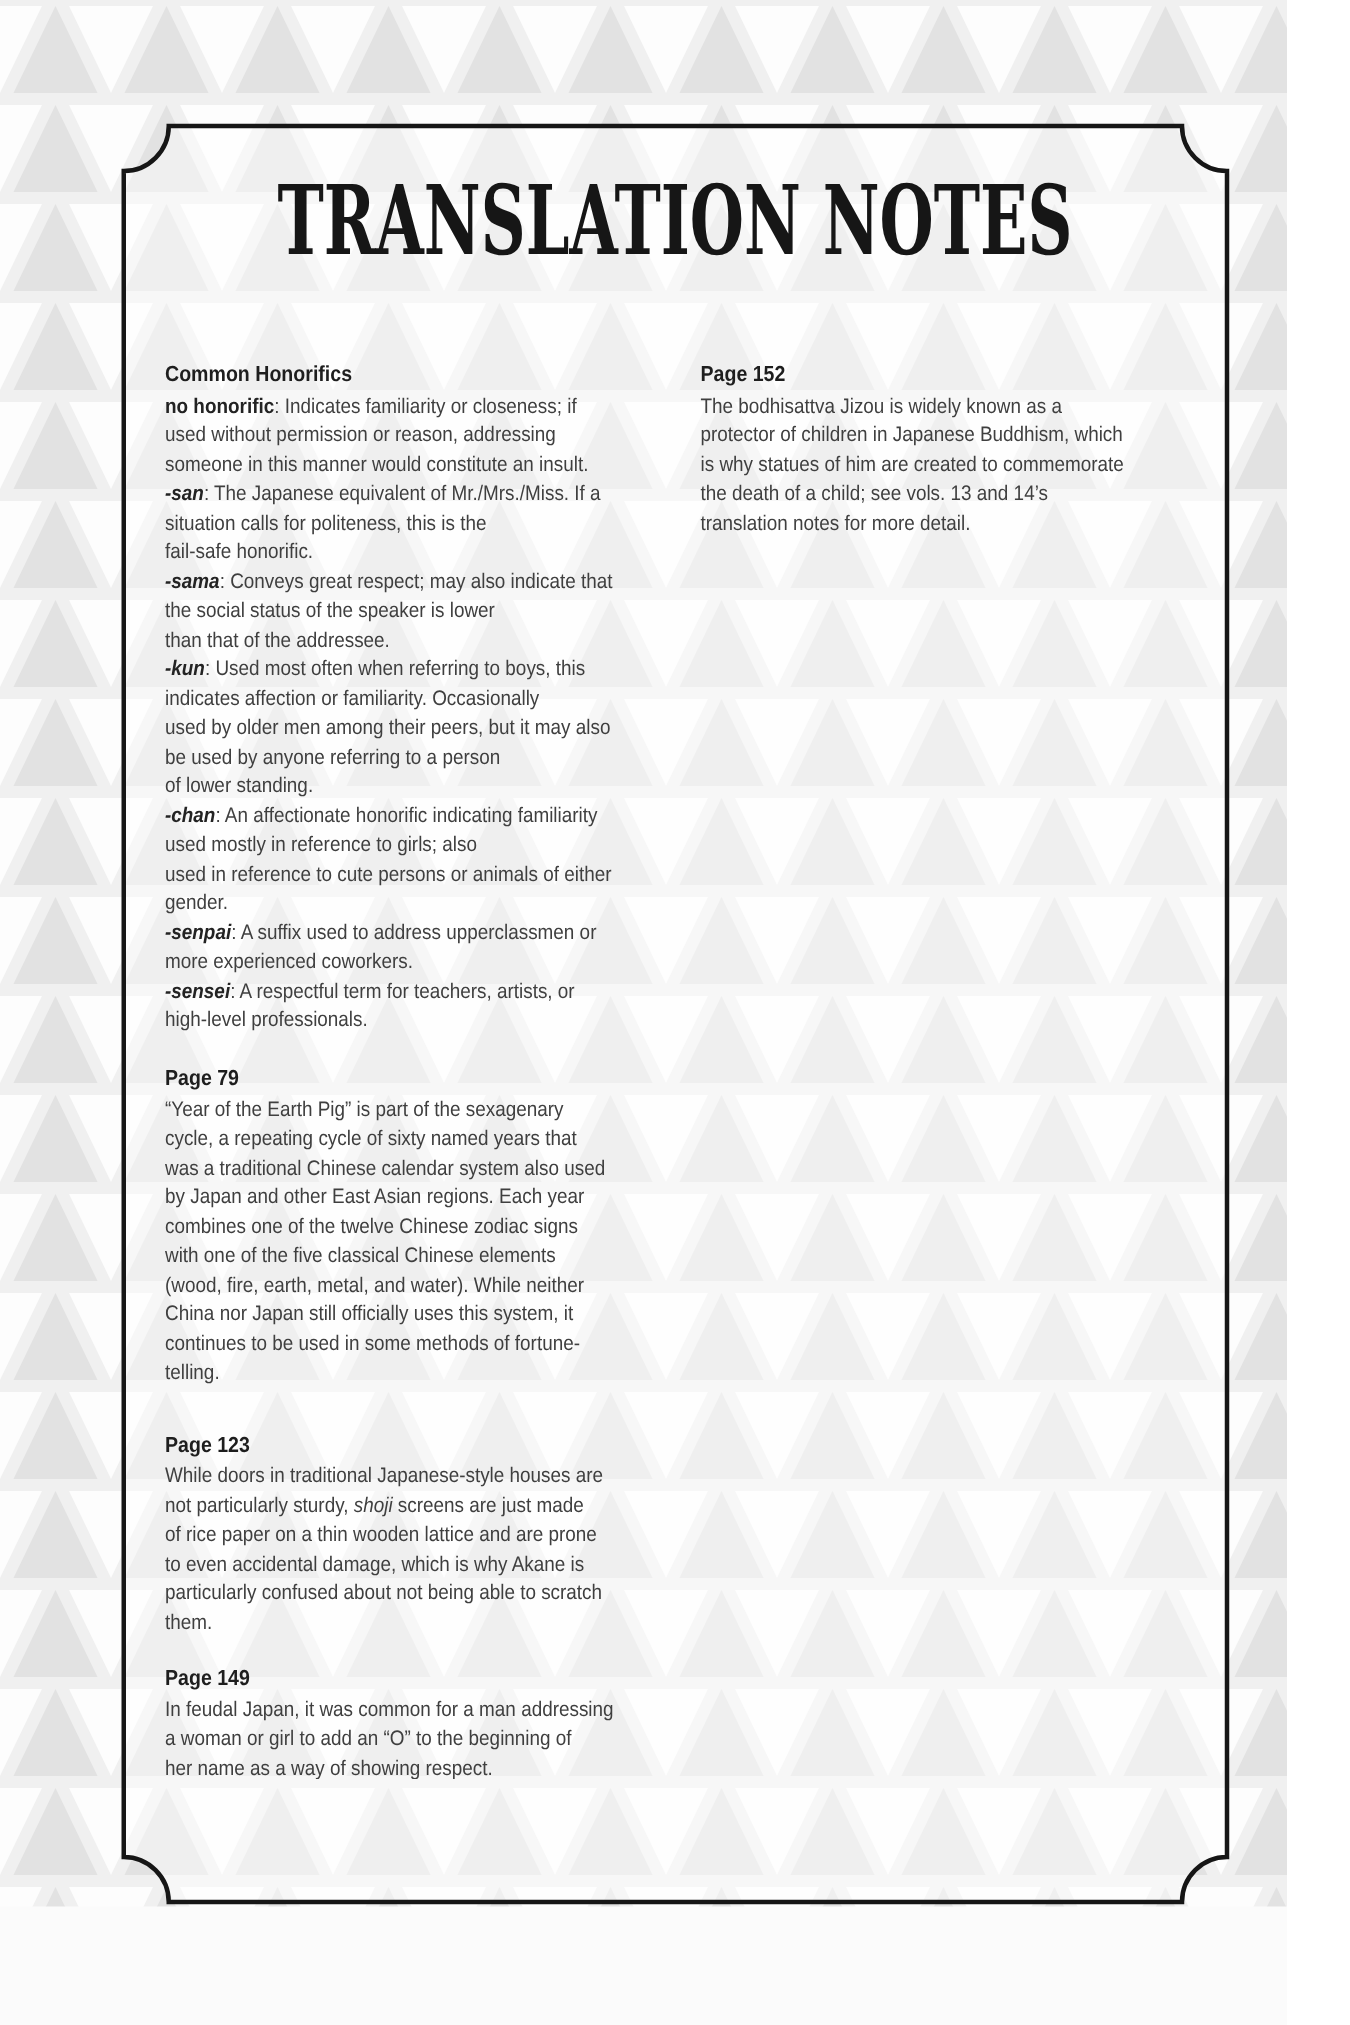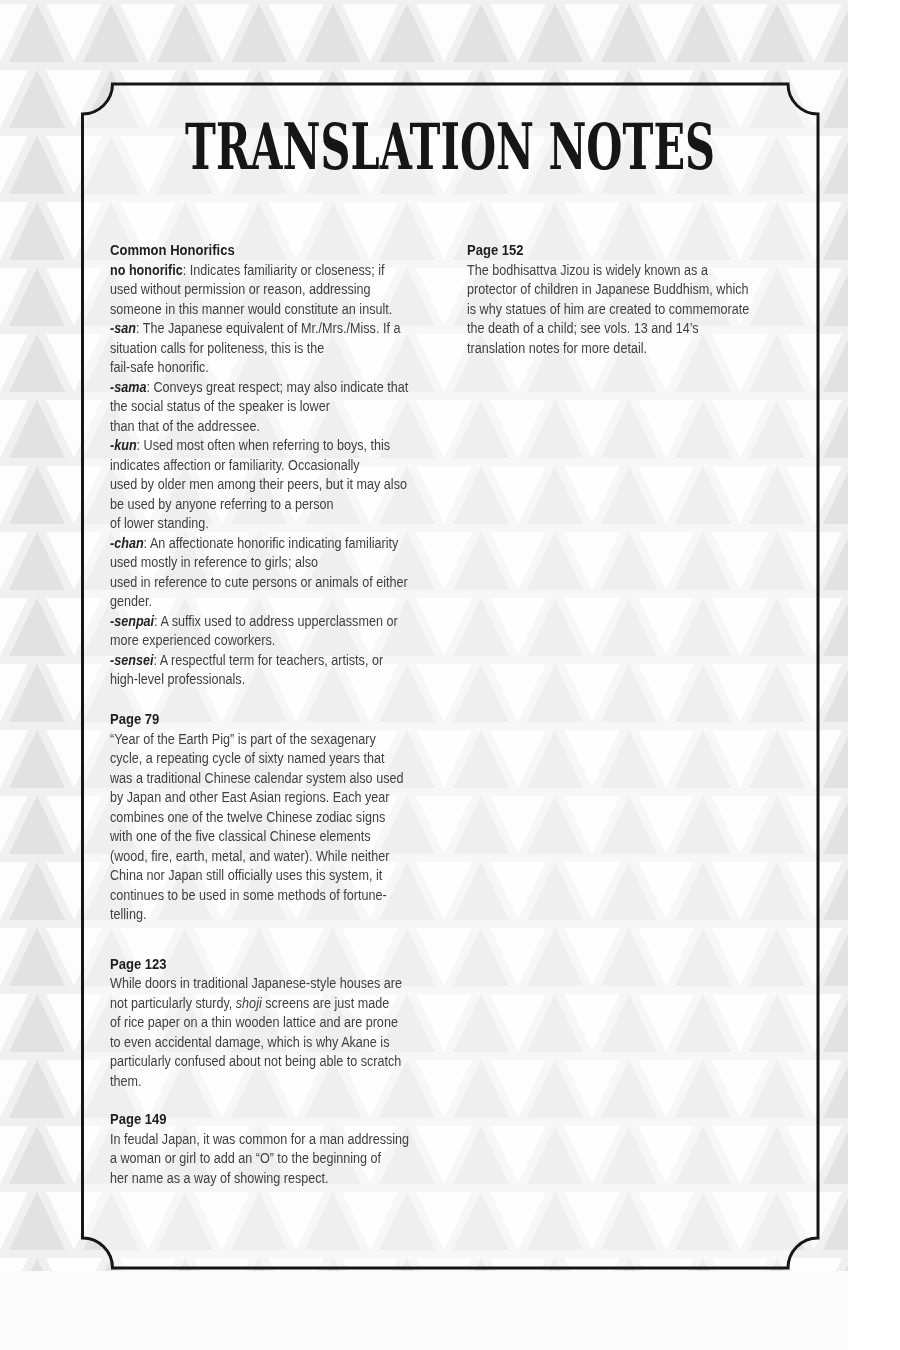--- a/index.html
+++ b/index.html
@@ -2,20 +2,21 @@
 <html><head>
 <meta charset="utf-8">
 <style>
   html,body{margin:0;padding:0;}
   .page{
     position:relative;
     width:848px;height:1350px;
     overflow:hidden;
     background:#f0f0f0;
     font-family:"Liberation Sans",sans-serif;
+    padding-left:10px;
   }
   .bg-svg,.frame-svg{position:absolute;left:0;top:0;}
   .title-svg{position:absolute;left:0;top:0;}
   .col{
     position:absolute;
     top:241px;
     width:388px;
     transform:scaleX(0.9);
     transform-origin:0 0;
     color:#3f3f3f;

